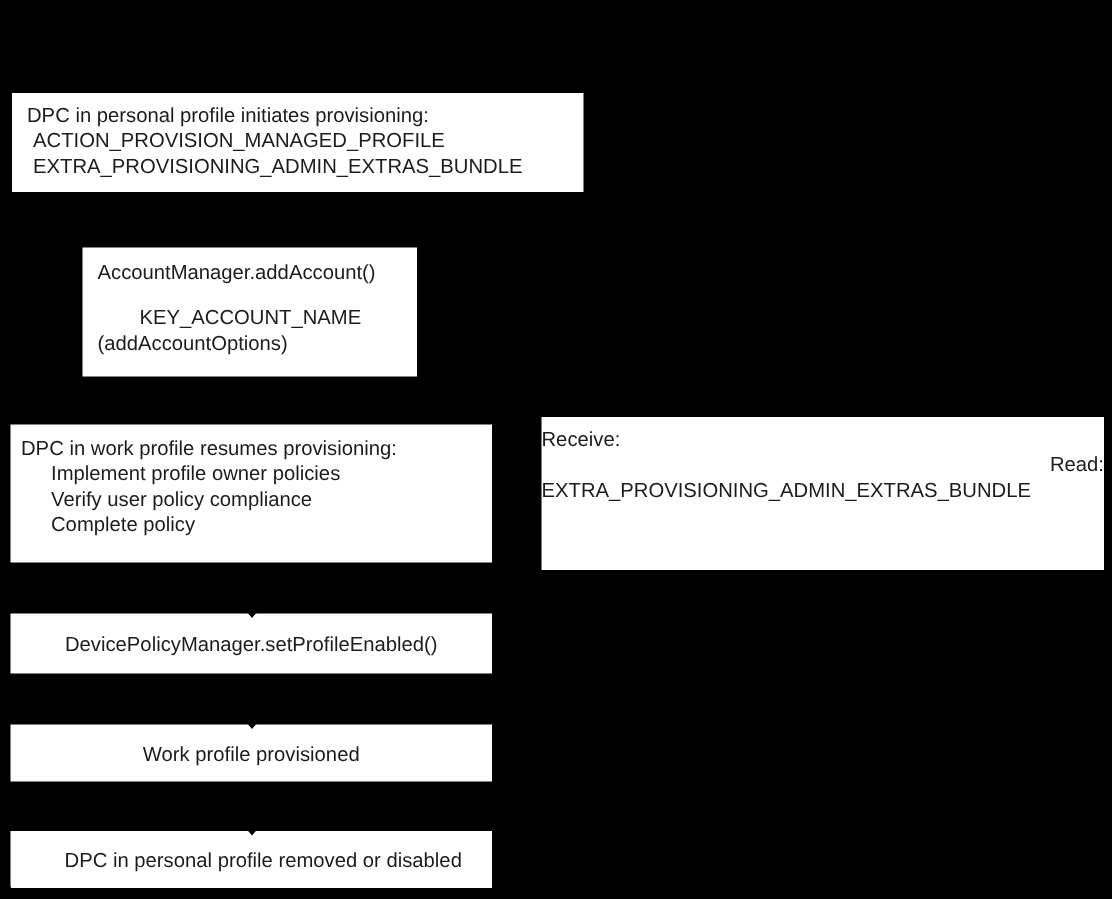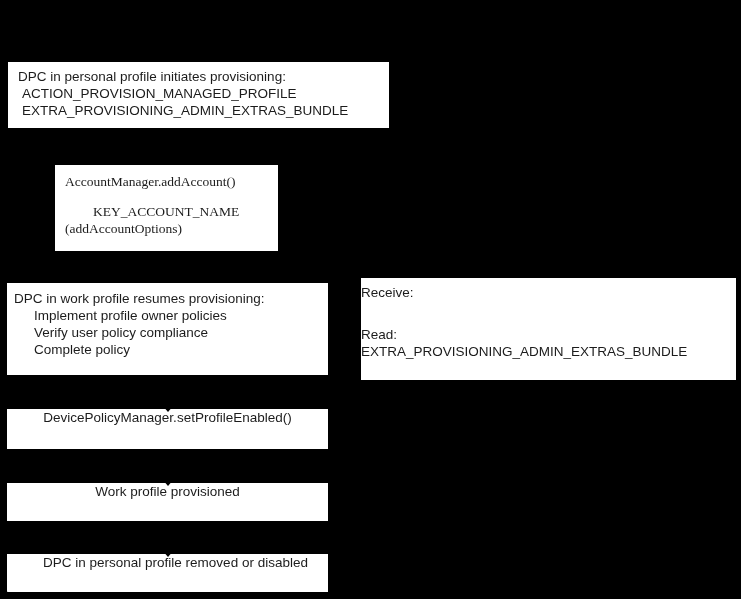--- a/index.html
+++ b/index.html
@@ -19,28 +19,29 @@
     color: #1c1c1c;
     border-radius: 25px;
   }
   .box {
     position: absolute;
     background: #ffffff;
     box-sizing: border-box;
   }
   .box.center {
     display: flex;
+    align-items: center;
     justify-content: center;
     text-align: center;
   }
   .line { white-space: nowrap; }
   .indent-sm { padding-left: 4px; }
   .indent-md { padding-left: 20px; }
   .gap-top { margin-top: 13px; margin-left: 28px; }
-  .gap-top-lg { margin-top: 25px; }
+  .gap-top-lg { margin-top: 0; text-align: right; }
   
   .notch {
     position: absolute;
     left: 50%;
     top: -4px;
     transform: translateX(-50%);
     width: 0;
     height: 0;
     border-left: 6px solid transparent;
     border-right: 6px solid transparent;
@@ -51,21 +52,21 @@
 <body>
 
 <div class="stage">
 
   <div class="box" style="left:8px; top:62px; width:381px; height:66px; padding:6px 0 0 10px;">
     <div class="line">DPC in personal profile initiates provisioning:</div>
     <div class="line indent-sm">ACTION_PROVISION_MANAGED_PROFILE</div>
     <div class="line indent-sm">EXTRA_PROVISIONING_ADMIN_EXTRAS_BUNDLE</div>
   </div>
 
-  <div class="box" style="left:55px; top:165px; width:223px; height:86px; padding:8px 0 0 10px;font-family:Liberation Serif, serif;">
+  <div class="box" style="left:55px; top:165px; width:223px; height:86px; padding:8px 0 0 10px;">
     <div class="line">AccountManager.addAccount()</div>
     <div class="line gap-top">KEY_ACCOUNT_NAME</div>
     <div class="line">(addAccountOptions)</div>
   </div>
 
   <div class="box" style="left:7px; top:283px; width:321px; height:92px; padding:7px 0 0 7px;">
     <div class="line">DPC in work profile resumes provisioning:</div>
     <div class="line indent-md">Implement profile owner policies</div>
     <div class="line indent-md">Verify user policy compliance</div>
     <div class="line indent-md">Complete policy</div>

